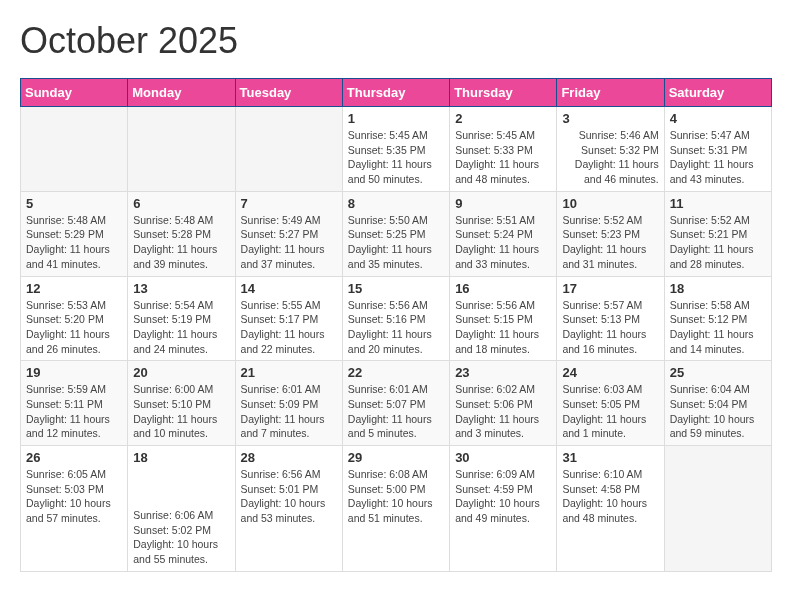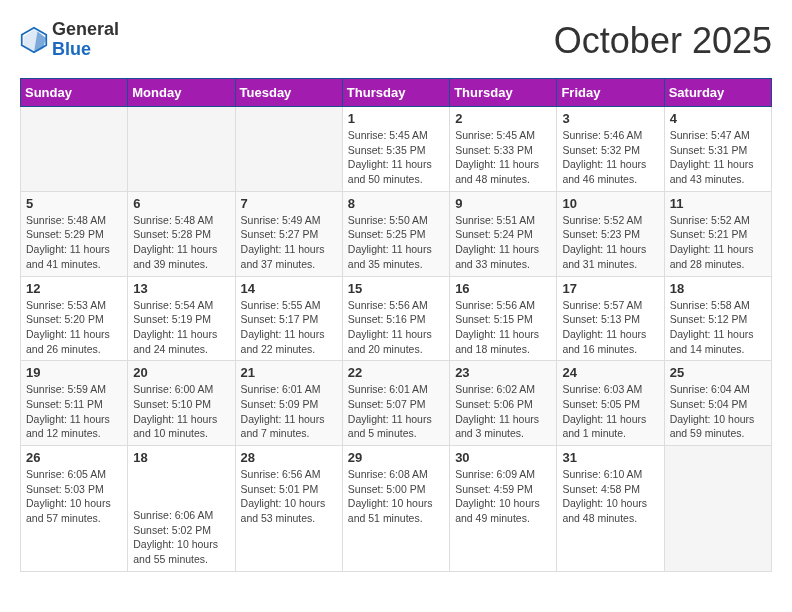--- a/index.html
+++ b/index.html
@@ -51,21 +51,21 @@
     .location {
       font-size: 15px;
       color: #555;
     }
     .calendar {
       width: 100%;
       border-collapse: collapse;
       border: 1px solid #ccc;
     }
     .calendar th {
-      background: #a21caf;
+      background: #ec4899;
       color: #fff;
       font-size: 13px;
       font-weight: bold;
       padding: 6px 4px;
       text-align: left;
       border: 1px solid #1a4e8f;
     }
     .calendar td {
       width: calc(100% / 7);
       vertical-align: top;
@@ -92,31 +92,20 @@
       line-height: 1.4;
     }
     .empty-cell {
       background: #f5f5f5 !important;
     }
   </style>
 </head>
 <body>
 
 <div class="header">
-  <div class="logo">
-    <svg class="logo-icon" viewBox="0 0 32 32">
-      <polygon points="16,4 28,12 28,24 16,28 4,24 4,12" fill="#1a6bbf" opacity="0.15"></polygon>
-      <polygon points="20,6 30,14 26,26 16,30" fill="#1a6bbf" opacity="0.5"></polygon>
-      <polygon points="16,2 30,10 30,22 16,30 2,22 2,10" fill="none" stroke="#1a6bbf" stroke-width="2"></polygon>
-    </svg>
-    <div class="logo-text">
-      <span class="logo-general">General</span>
-      <span class="logo-blue">Blue</span>
-    </div>
-  </div>
   <div class="title-block">
     <div class="month-title">October 2025</div>
   </div>
 </div>
 
 <table class="calendar">
   <thead>
     <tr>
     <th>Sunday</th>
         <th>Monday</th>
@@ -141,21 +130,21 @@
         </td>
         <td>
           <span class="day-number">2</span>
           <div class="day-info" style="white-space: pre-line;">Sunrise: 5:45 AM
 Sunset: 5:33 PM
 Daylight: 11 hours
 and 48 minutes.</div>
         </td>
         <td>
           <span class="day-number">3</span>
-          <div class="day-info" style="white-space: pre-line;">Sunrise: 5:46 AM
+          <div class="day-info" style="white-space: pre-line; text-align: right;">Sunrise: 5:46 AM
 Sunset: 5:32 PM
 Daylight: 11 hours
 and 46 minutes.</div>
         </td>
         <td>
           <span class="day-number">4</span>
           <div class="day-info" style="white-space: pre-line;">Sunrise: 5:47 AM
 Sunset: 5:31 PM
 Daylight: 11 hours
 and 43 minutes.</div>

